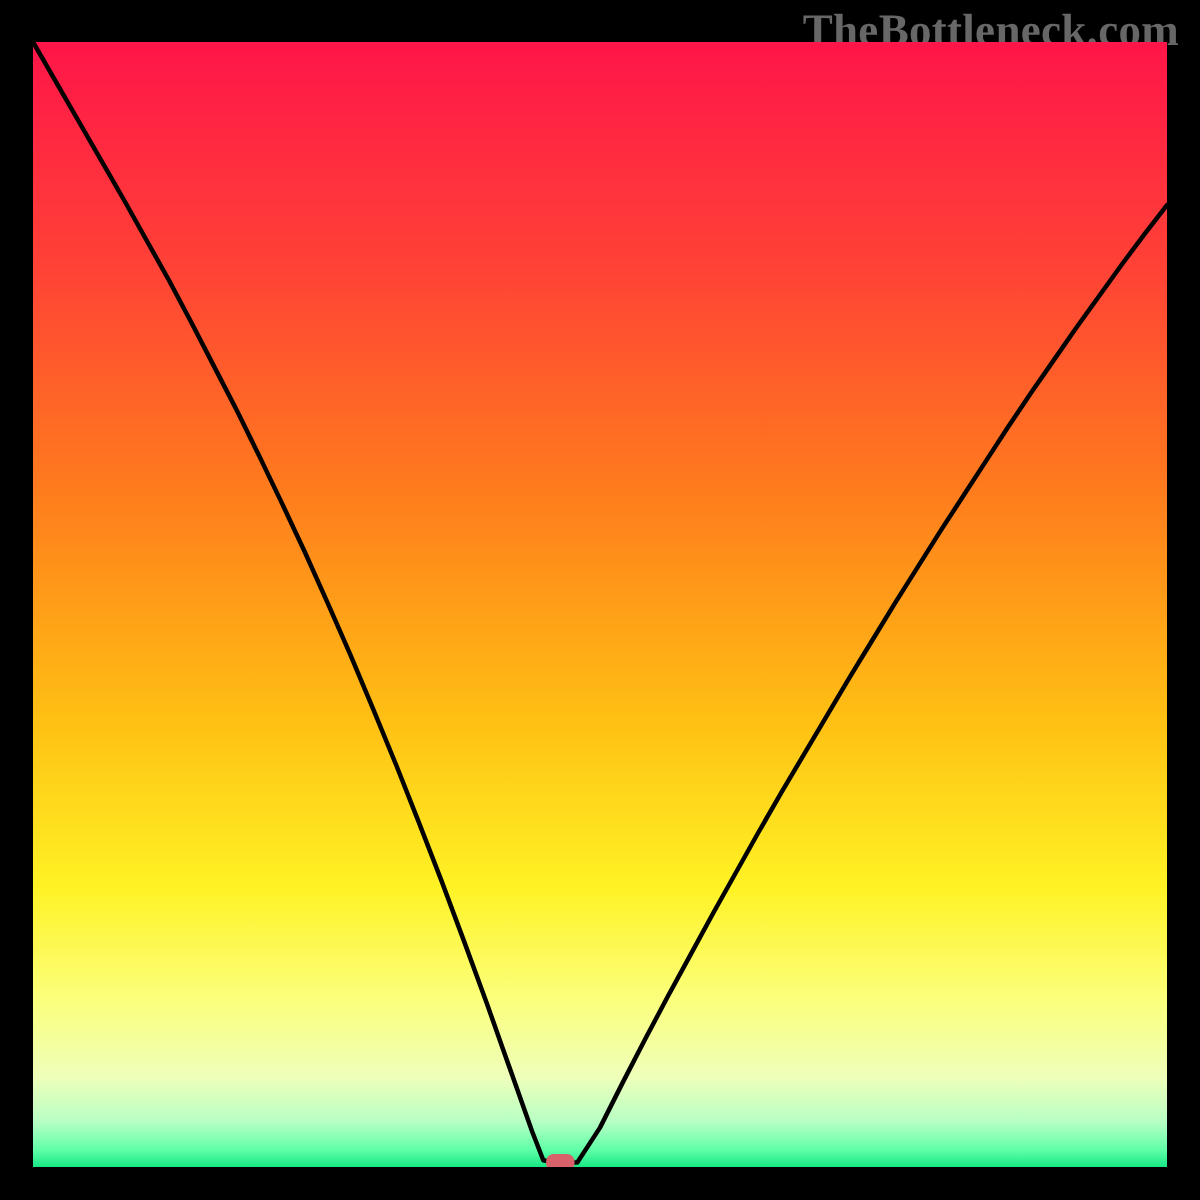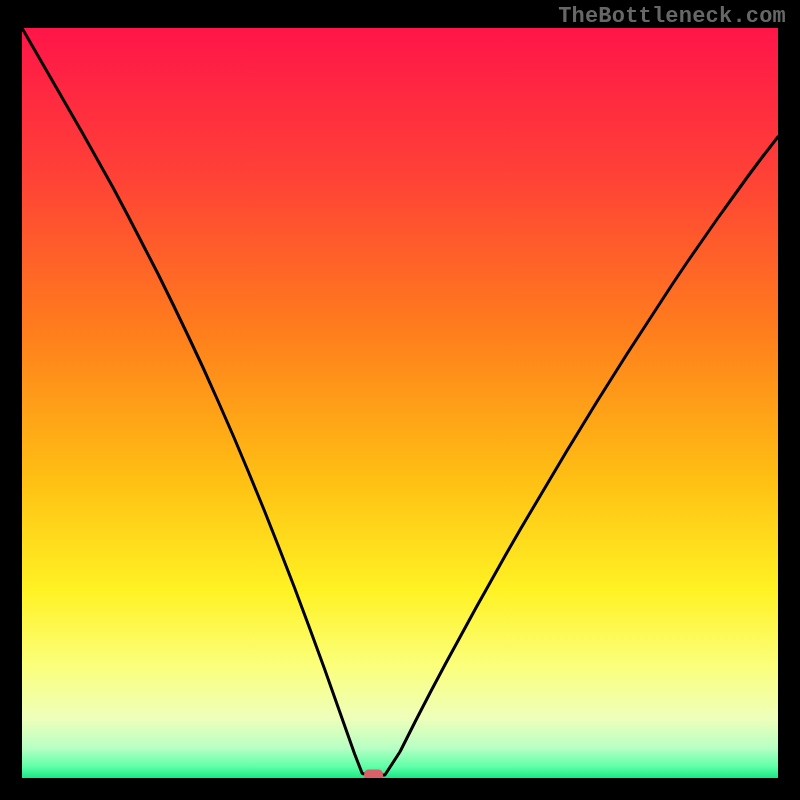--- a/index.html
+++ b/index.html
@@ -7,22 +7,22 @@
   .frame {
     position: relative;
     width: 800px;
     height: 800px;
     background: #000;
   }
   .watermark {
     position: absolute;
     top: 4px;
     right: 14px;
-    font-family: Liberation Mono, monospace;
-    font-size: 22px;
+    font-family: Liberation Serif, serif;
+    font-size: 30px;
     font-weight: 600;
     color: #676767;
     letter-spacing: 0.2px;
   }
   .plot {
     position: absolute;
     left: 22px;
     top: 28px;
     width: 756px;
     height: 750px;

